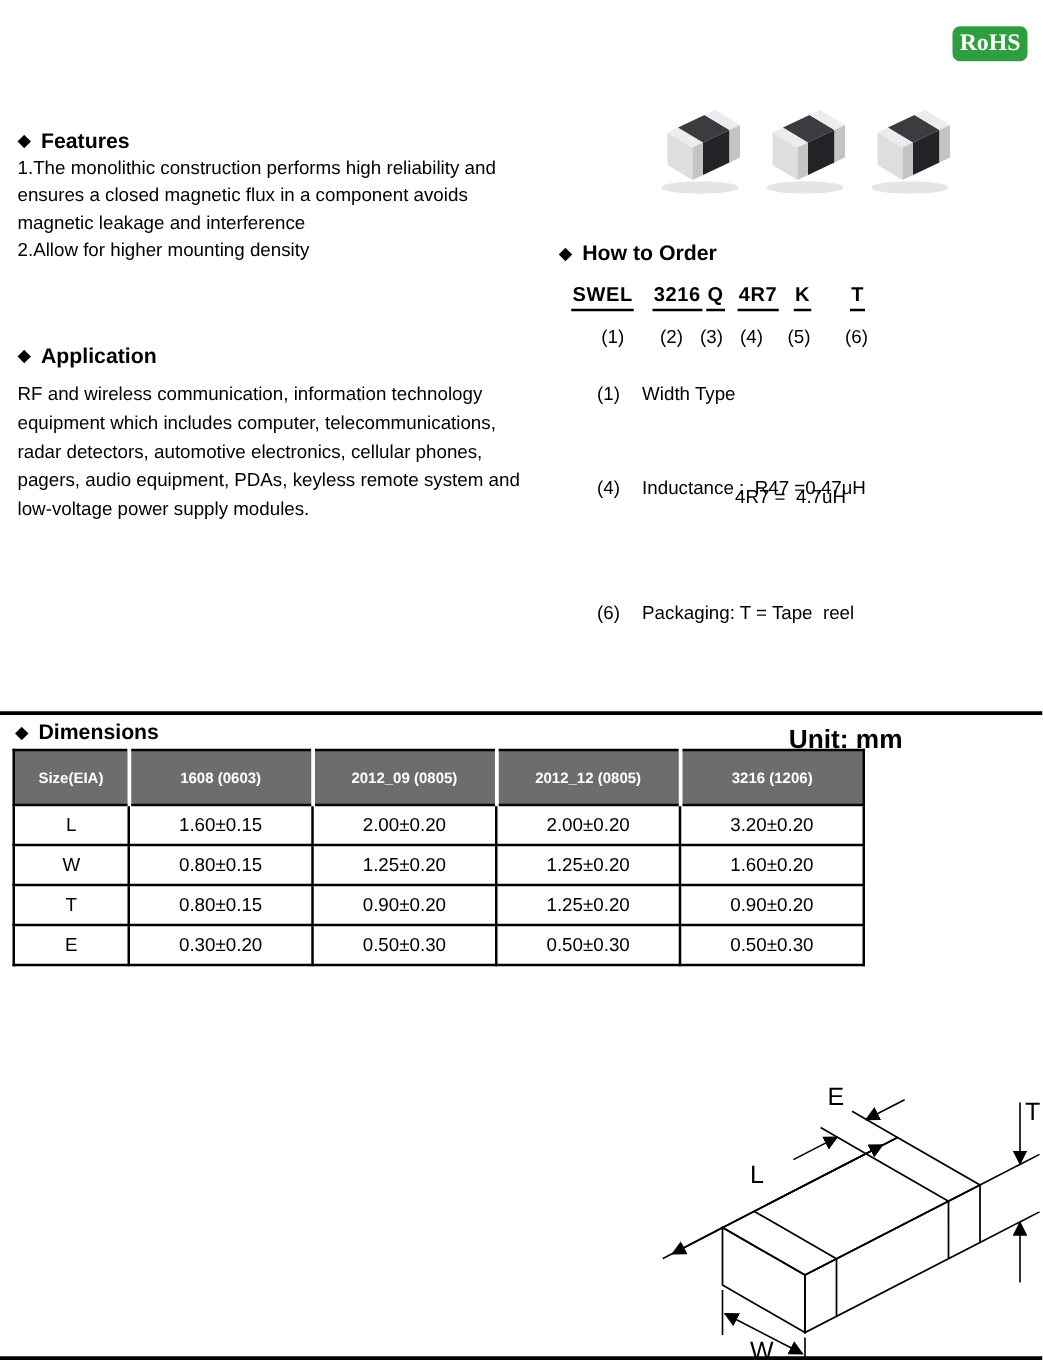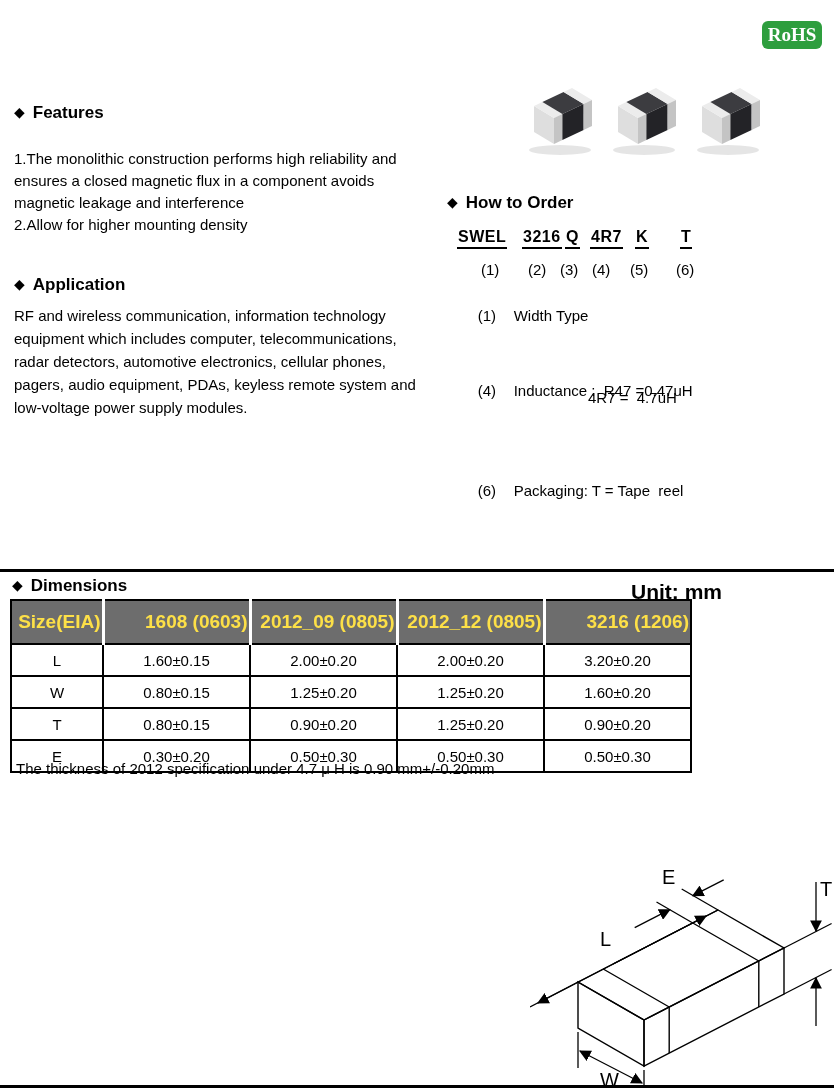--- a/index.html
+++ b/index.html
@@ -22,21 +22,21 @@
   .code{position:absolute;top:228px;font-size:16px;font-weight:bold;letter-spacing:.5px;
         border-bottom:2px solid #000;padding:0 1px 1px 1px;white-space:pre;}
   .cnum{position:absolute;top:261px;font-size:15px;}
   .item{position:absolute;left:461px;font-size:15px;white-space:pre;}
   .item .inum{display:inline-block;width:36px;}
 
   
   .rule{position:absolute;left:0;width:834px;height:3px;background:#000;}
   .unit{position:absolute;top:580px;right:148px;font-size:21px;font-weight:bold;}
   table.dims{position:absolute;left:10px;top:599px;width:680px;border-collapse:collapse;table-layout:fixed;}
-  table.dims th{height:40px;color:#fde047;font-size:19px;font-weight:bold;text-align:right;
+  table.dims th{height:40px;color:#ffffff;font-size:12px;font-weight:bold;text-align:center;
         border-top:2px solid #000;border-bottom:2px solid #000;
         border-left:3px solid #fff;border-right:3px solid #fff;}
   table.dims th:first-child{border-left:2px solid #000;}
   table.dims th:last-child{border-right:2px solid #000;}
   table.dims td{height:28px;font-size:15px;text-align:center;border:2px solid #000;background:#fff;}
   .note{position:absolute;left:16px;top:760px;font-size:15px;}
 
   .diagram{position:absolute;left:530px;top:830px;}
   .chip{position:absolute;top:80px;}
   svg text{font-family:"Liberation Sans","DejaVu Sans",sans-serif;}
@@ -77,21 +77,21 @@
     <polygon points="28,38 36.4,34 36.4,60 28,64" fill="#c4c4c4"></polygon>
     <polygon points="16.4,22 37.6,12 57.6,24 36.4,34" fill="#3c3c40"></polygon>
     <polygon points="36.4,34 57.6,24 57.6,50 36.4,60" fill="#232327"></polygon>
     <polygon points="37.6,12 46,8 66,20 57.6,24" fill="#ececec"></polygon>
     <polygon points="57.6,24 66,20 66,46 57.6,50" fill="#c4c4c4"></polygon>
   </svg>
 
   <div class="h" style="left:14px;top:103px">
     <span class="diamond">◆</span><span>Features</span>
   </div>
-  <div class="body-text" style="left:14px;top:148px">1.The monolithic construction performs high reliability and
+  <div class="body-text" style="left:14px;top:124px">1.The monolithic construction performs high reliability and
 ensures a closed magnetic flux in a component avoids
 magnetic leakage and interference
 2.Allow for higher mounting density</div>
 
   <div class="h" style="left:14px;top:275px">
     <span class="diamond">◆</span><span>Application</span>
   </div>
   <div class="body-text app-text" style="left:14px;top:304px">RF and wireless communication, information technology
 equipment which includes computer, telecommunications,
 radar detectors, automotive electronics, cellular phones,
@@ -174,21 +174,20 @@
     <tr>
       <td>E</td>
       <td>0.30±0.20</td>
       <td>0.50±0.30</td>
       <td>0.50±0.30</td>
       <td>0.50±0.30</td>
     </tr>
   </tbody>
     </table>
 
-  <div class="note">The thickness of 2012 specification under 4.7 μ H is 0.90 mm+/-0.20mm</div>
 
   <svg class="diagram" width="304" height="260" viewBox="0 0 304 260">
     <defs>
       <marker id="arw" viewBox="0 0 10 10" refX="9" refY="5" markerWidth="9" markerHeight="9" orient="auto-start-reverse">
         <path d="M0,0 L10,5 L0,10 z" fill="#000"></path>
       </marker>
     </defs>
     <g stroke="#000" stroke-width="1.4" fill="none">
       <polygon points="48,152 188,80 254,118 114,190"></polygon>
       <polygon points="48,152 114,190 114,236 48,198"></polygon>

